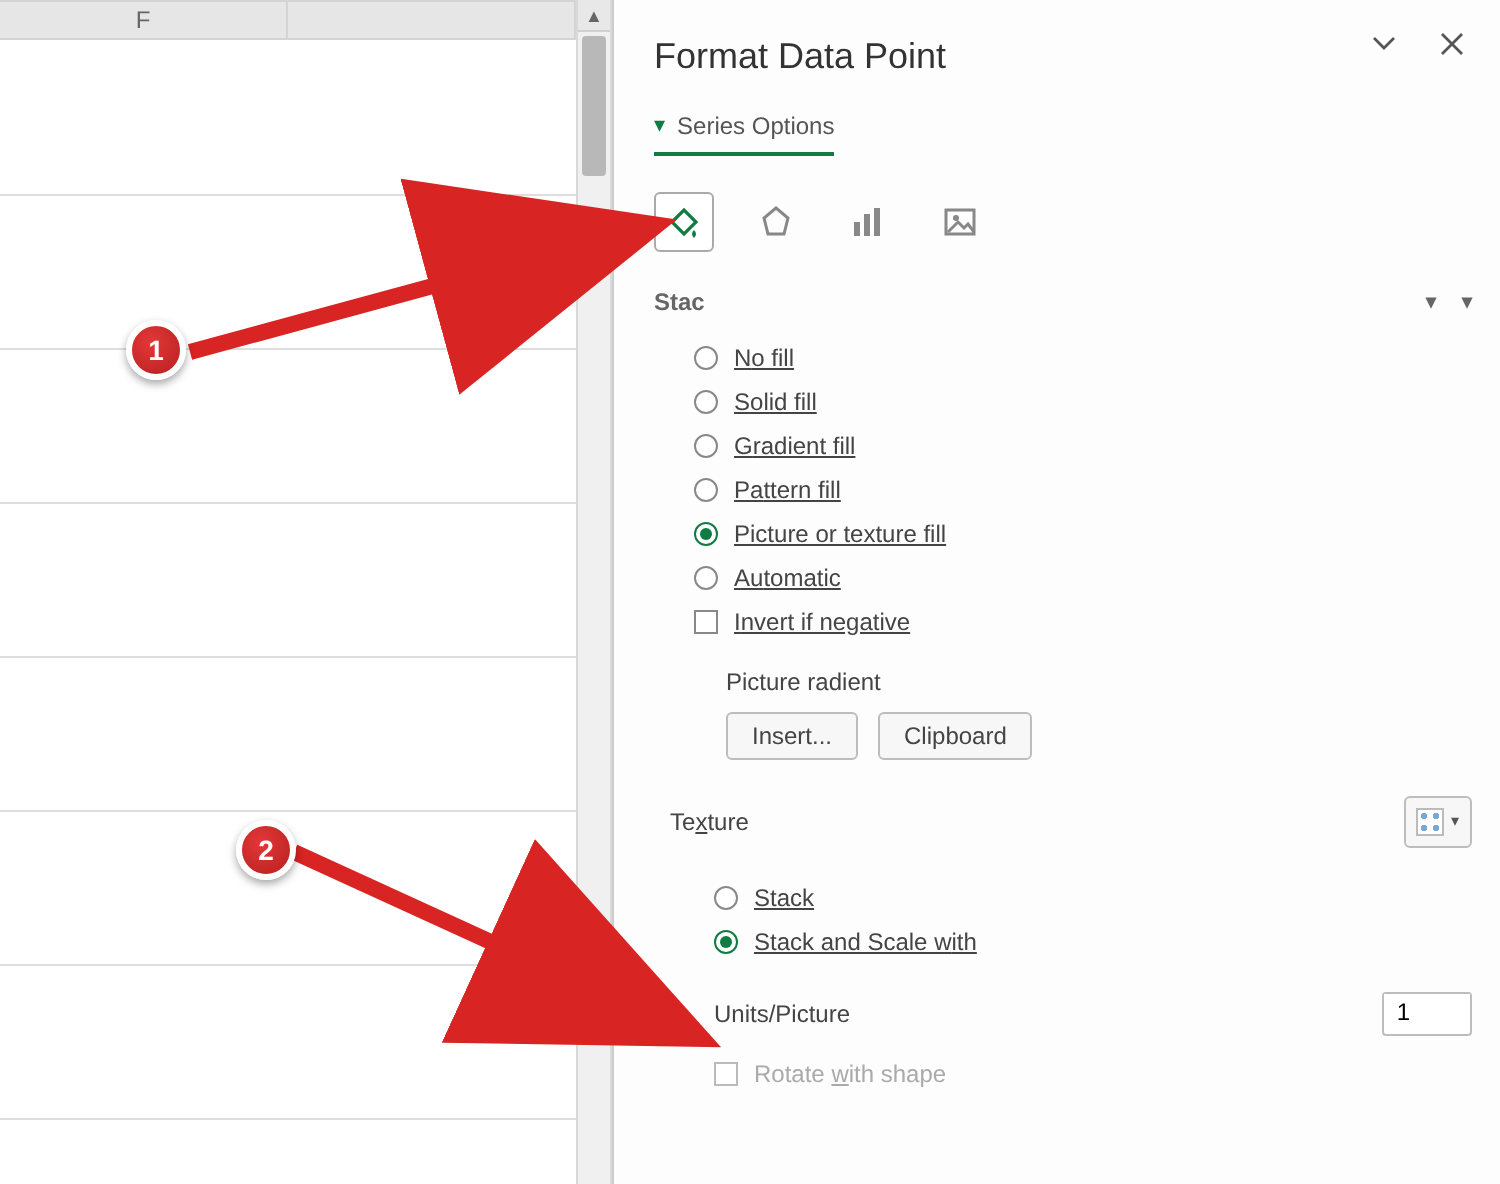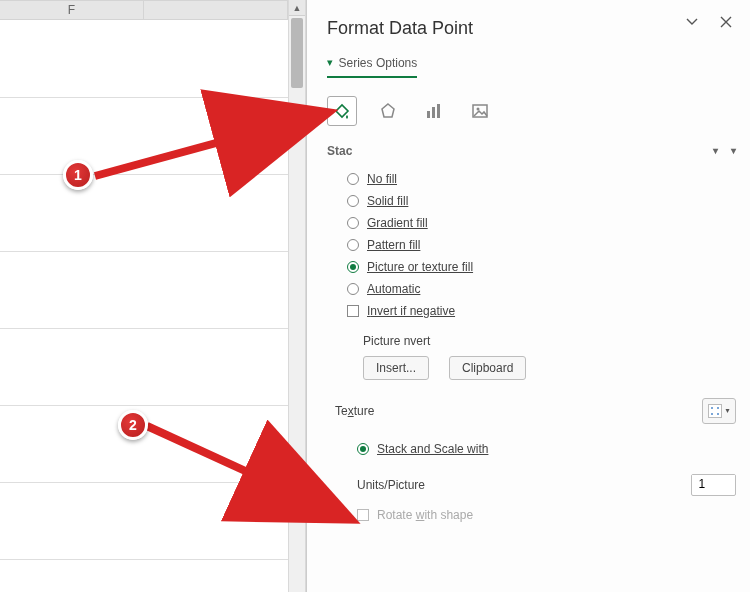--- a/index.html
+++ b/index.html
@@ -139,21 +139,21 @@
   .radio.selected { border-color:#107c41;}
   .radio.selected::after {
     content:""; width:6px;height:6px;border-radius:50%;background:#107c41;
   }
   .chk {
     width:12px;height:12px;border:1px solid #888;background:#fff;
   }
   .chk.disabled { border-color:#bbb; }
   .subgroup { padding-left: 36px; margin-top:12px;}
   .subgroup .grouptitle { font-size:12px;color:#444;margin-bottom:8px; }
-  .btnrow { display:flex; gap:20px; }
+  .btnrow { display:flex; gap:10px; }
   .btn {
     border:1px solid #bdbdbd; background:#f7f7f7;
     padding:4px 12px; font-size:12px; border-radius:3px;
     cursor:pointer;
   }
   .field-row {
     display:flex; align-items:center;
     margin-top: 16px;
     padding-left:8px;
     justify-content:space-between;
@@ -328,37 +328,41 @@
       <span class="radio"></span>
       <span class="lbl">A<u>u</u>tomatic</span>
     </div>
     <div class="opt">
       <span class="chk"></span>
       <span class="lbl"><u>I</u>nvert if negative</span>
     </div>
   </div>
 
   <div class="subgroup">
-    <div class="grouptitle">Picture nvert</div>
+    <div class="grouptitle">Picture radient</div>
     <div class="btnrow">
       <div class="btn">Insert...</div>
       <div class="btn">Clipboard</div>
     </div>
   </div>
 
   <div class="field-row" style="padding-left:8px; margin-top:18px;">
     <span class="flabel">Te<u>x</u>ture</span>
     <div class="texture-btn">
       <div class="texture-swatch"></div>
       <span style="font-size:8px;color:#555">▾</span>
     </div>
   </div>
 
 
   <div class="radios indent2" style="margin-top:14px;">
+    <div class="opt">
+      <span class="radio"></span>
+      <span class="lbl">Stac<u>k</u></span>
+    </div>
     <div class="opt">
       <span class="radio selected"></span>
       <span class="lbl">Stack and Scale <u>w</u>ith</span>
     </div>
   </div>
 
   <div class="unitsrow">
     <span class="flabel">Units/Picture</span>
     <div class="unitsbox">
       <input value="1" style="">

